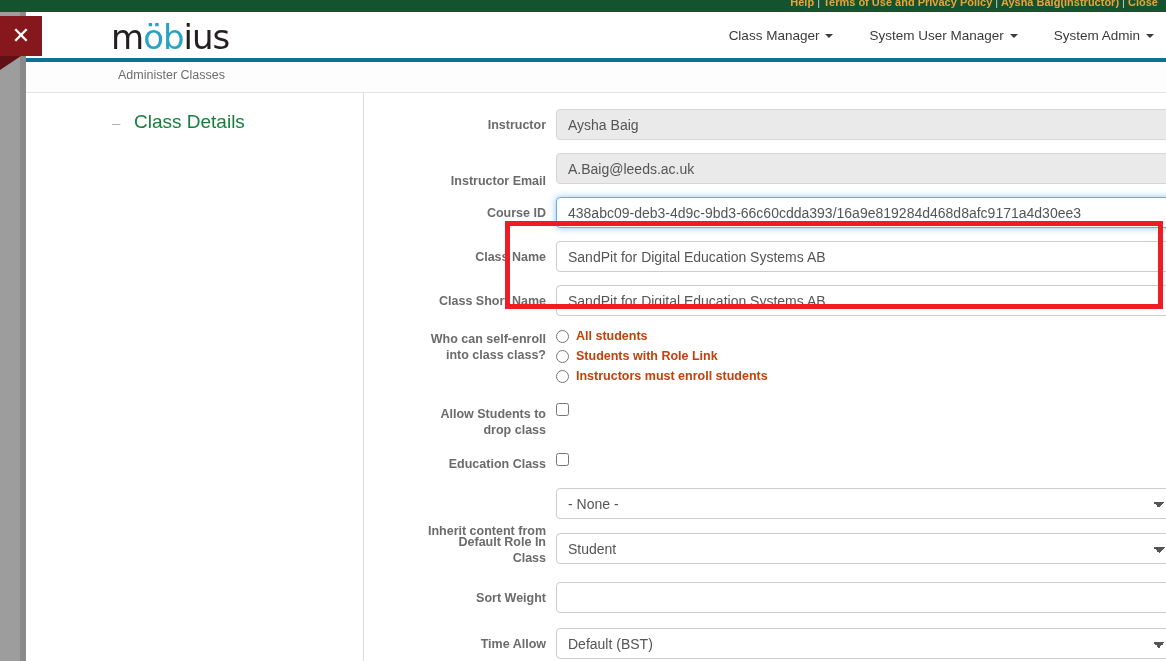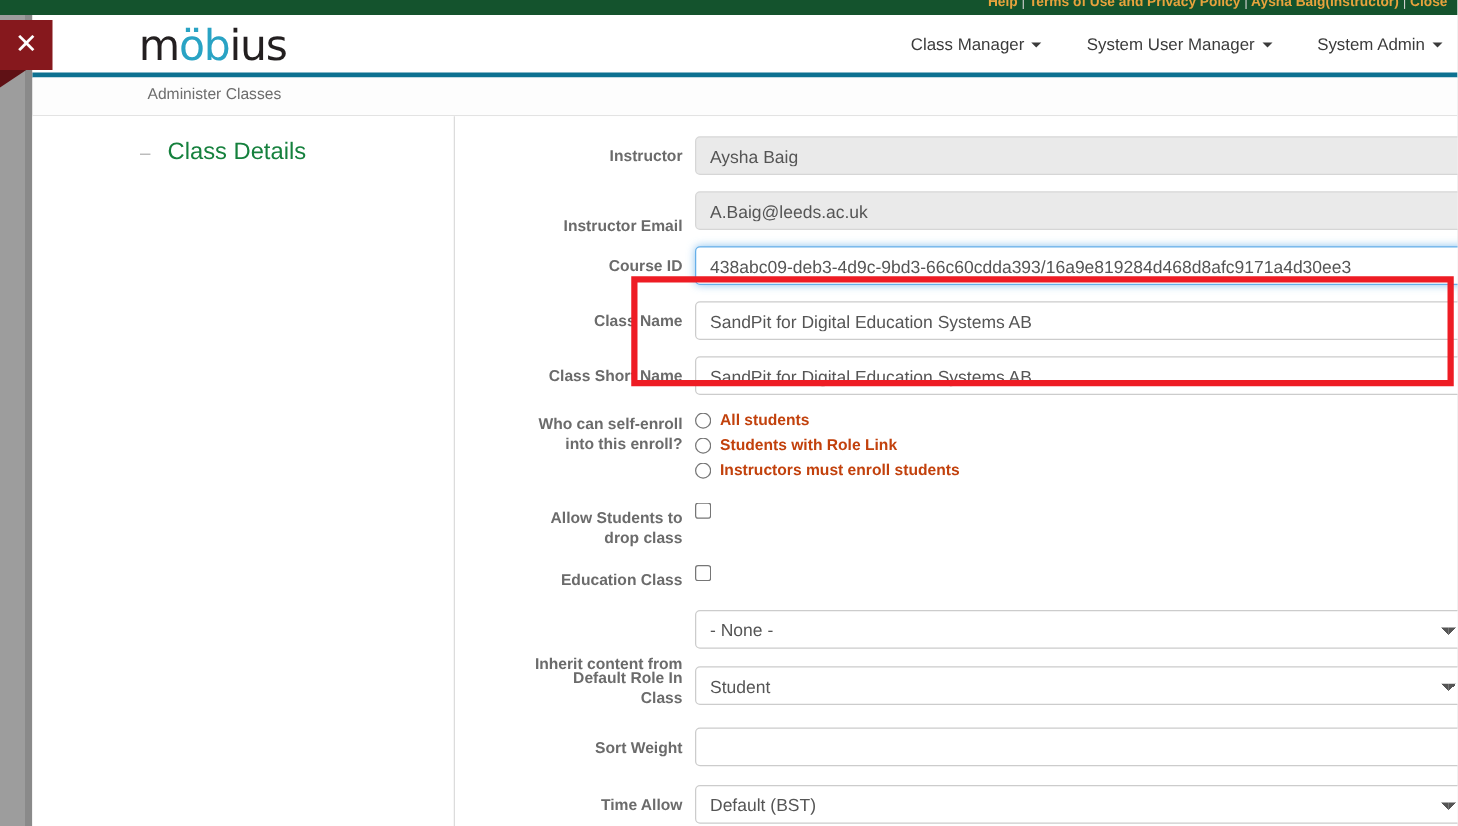--- a/index.html
+++ b/index.html
@@ -377,21 +377,21 @@
         <div class="row" style="top:192px;">
           <div class="lbl" style="top:8px;">Class Short Name</div>
           <div class="ctl">
             <input class="fld" type="text" value="SandPit for Digital Education Systems AB" style="">
           </div>
         </div>
 
         <div class="row" style="top:238px;">
           <div class="lbl" style="top:0px;">
             <div>Who can self-enroll</div>
-            <div>into this enroll?</div>
+            <div>into class class?</div>
           </div>
           <div class="ctl" style="top:-2px;">
             <div class="radio-line">
               <input type="radio" name="selfenroll" style="">
               <label>All students</label>
             </div>
             <div class="radio-line">
               <input type="radio" name="selfenroll" style="">
               <label>Students with Role Link</label>
             </div>

